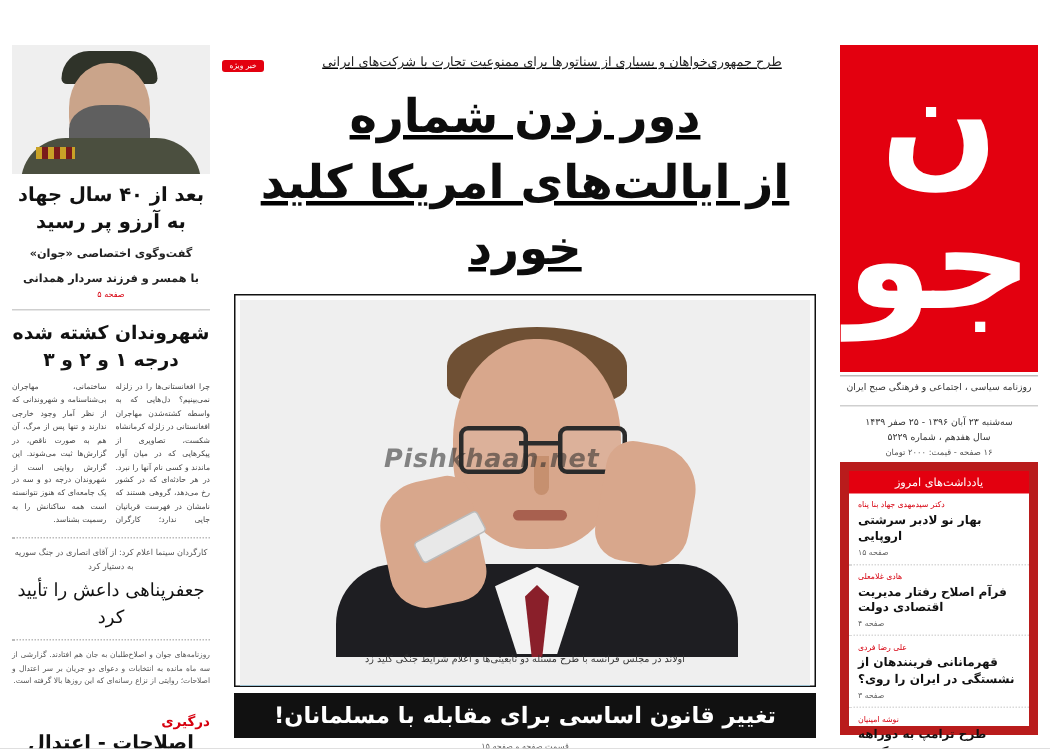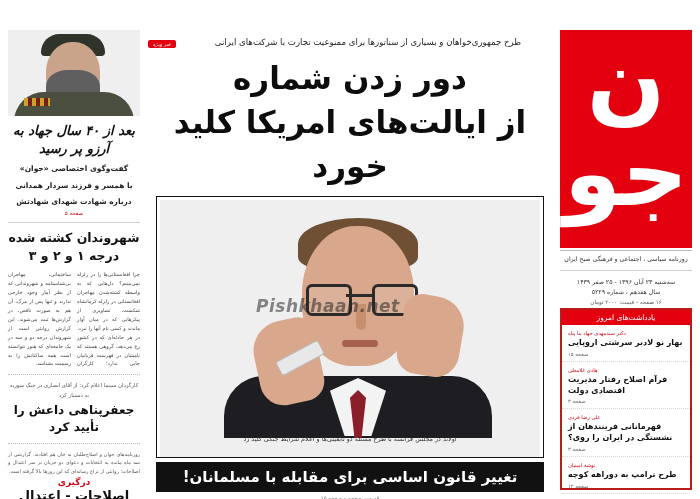--- a/index.html
+++ b/index.html
@@ -64,21 +64,21 @@
   }
   .masthead-info .tiny { font-size: 5.6px; color: #555; }
 
   
   .index-box {
     position: absolute;
     right: 8px;
     top: 308px;
     width: 132px;
     height: 182px;
-    border: 2px solid #b91c1c;
+    border: 6px solid #b91c1c;
     box-sizing: border-box;
     background: #fff;
   }
   .index-title {
     background: #e3000f;
     color: #fff;
     font-size: 7.5px;
     text-align: center;
     padding: 3px 0 3px;
     letter-spacing: 0;
@@ -166,21 +166,20 @@
     background: repeating-linear-gradient(90deg,#c9a227 0 4px,#7a1b1b 4px 8px);
   }
   .sb-head {
     direction: rtl;
     text-align: center;
     font-size: 13px;
     font-weight: bold;
     color: #111;
     line-height: 1.4;
     margin-top: 6px;
-    font-style: italic;
   }
   .sb-sub {
     direction: rtl;
     text-align: center;
     font-size: 7.5px;
     font-weight: bold;
     color: #222;
     line-height: 1.5;
     margin-top: 5px;
   }
@@ -216,57 +215,58 @@
     text-align: center;
     font-size: 5.4px;
     color: #555;
     line-height: 1.7;
     margin-top: 4px;
   }
   .sb-head3 {
     direction: rtl;
     text-align: center;
     font-size: 12px;
-    font-weight: bold;
+    font-weight: normal;
     color: #111;
     line-height: 1.45;
     margin-top: 2px;
   }
   .sb-footer {
     direction: rtl;
     font-size: 5px;
     color: #555;
     line-height: 1.7;
     text-align: justify;
     margin-top: 4px;
   }
   .sb-bigred {
     direction: rtl;
-    text-align: center;
+    text-align: right;
     color: #d7000f;
     font-size: 9px;
     font-weight: bold;
-    margin-top: 2px;
+    margin-top: 18px;
   }
   .sb-head4 {
     direction: rtl;
     text-align: center;
     font-size: 13px;
     font-weight: bold;
     color: #111;
     line-height: 1.45;
   }
 
   
   .center {
     position: absolute;
     left: 148px;
     top: 30px;
     width: 404px;
     height: 460px;
+    text-decoration: underline;
   }
   .top-badge {
     display: inline-block;
     background: #e3000f;
     color: #fff;
     font-size: 5px;
     padding: 1px 5px;
     border-radius: 2px;
     position: absolute;
     left: 0;
@@ -493,21 +493,20 @@
       <div class="cap"></div>
       <div class="face"></div>
       <div class="beard"></div>
       <div class="shoulder"></div>
       <div class="medals"></div>
     </div>
 
     <div class="sb-head">بعد از ۴۰ سال جهاد به آرزو پر رسید</div>
     <div class="sb-sub">گفت‌وگوی اختصاصی «جوان»</div>
     <div class="sb-sub">با همسر و فرزند سردار همدانی</div>
-    <div class="sb-sub">درباره شهادت شهدای شهادتش</div>
     <div class="sb-page">صفحه ۵</div>
 
     <div class="hr-thin"></div>
 
     <div class="sb-head2">شهروندان کشته شده درجه ۱ و ۲ و ۳</div>
     <div class="sb-body">چرا افغانستانی‌ها را در زلزله نمی‌بینیم؟ دل‌هایی که به واسطه کشته‌شدن مهاجران افغانستانی در زلزله کرمانشاه شکست، تصاویری از پیکرهایی که در میان آوار ماندند و کسی نام آنها را نبرد. در هر حادثه‌ای که در کشور رخ می‌دهد، گروهی هستند که نامشان در فهرست قربانیان جایی ندارد؛ کارگران ساختمانی، مهاجران بی‌شناسنامه و شهروندانی که از نظر آمار وجود خارجی ندارند و تنها پس از مرگ، آن هم به صورت ناقص، در گزارش‌ها ثبت می‌شوند. این گزارش روایتی است از شهروندان درجه دو و سه در یک جامعه‌ای که هنوز نتوانسته است همه ساکنانش را به رسمیت بشناسد.</div>
 
     <div class="hr-dotted"></div>
 
     <div class="sb-quote">کارگردان سینما اعلام کرد:

